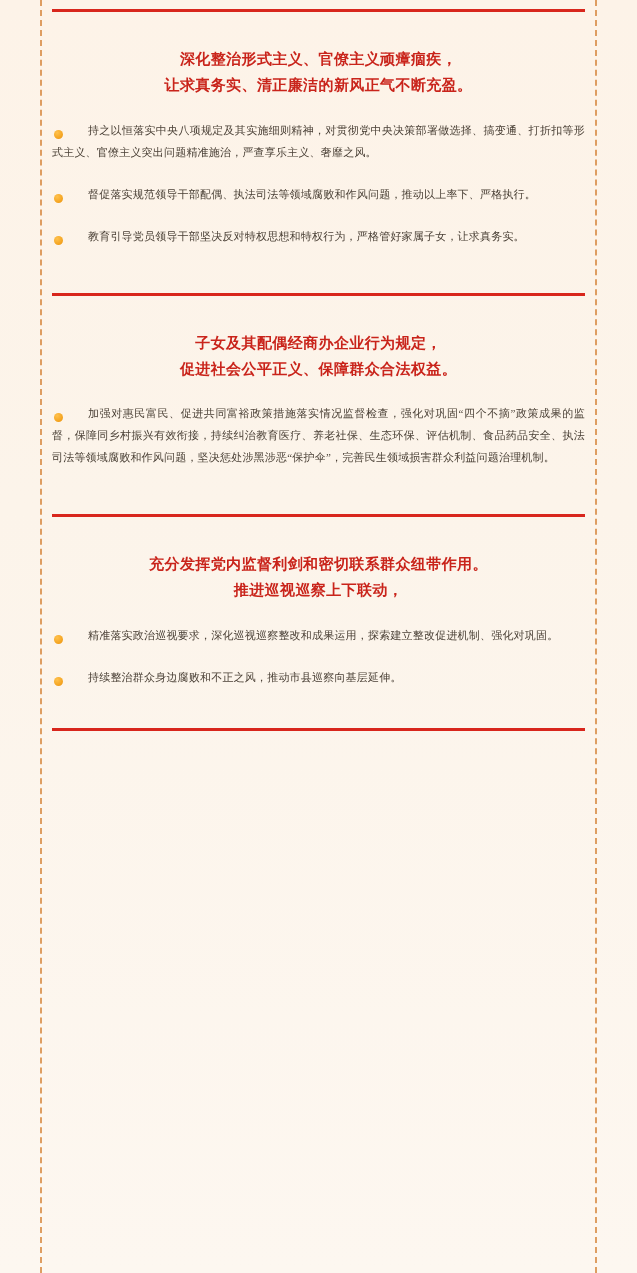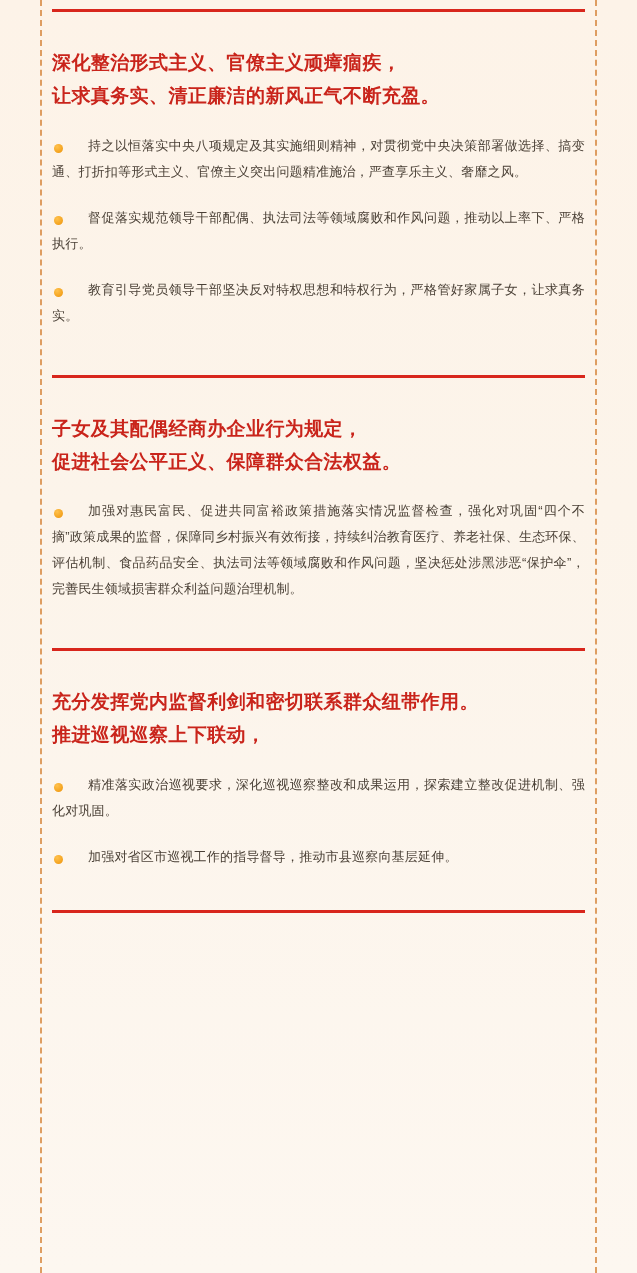--- a/index.html
+++ b/index.html
@@ -43,44 +43,46 @@
     background: #d8261c;
     margin: 0 auto;
     width: 100%;
   }
   .rule.top { margin-top: 9px; }
 
   .section {
     padding: 0;
   }
   .section-heading {
+    text-align: center;
     color: #c9241b;
     font-weight: bold;
-    font-size: 19px;
+    font-size: 15px;
     line-height: 1.75;
     letter-spacing: 0.4px;
     margin: 34px 0 14px 0;
   }
   .section-heading .line {
     display: block;
     white-space: nowrap;
   }
   .bullet-item {
     position: relative;
     margin: 20px 0 0 0;
     padding-left: 0;
   }
   .bullet-item p {
     margin: 0;
     color: #4a4036;
-    font-size: 13px;
+    font-size: 11px;
     line-height: 2.0;
     text-align: justify;
     text-indent: 36px;
     letter-spacing: 0.2px;
+    font-family: Liberation Serif, serif;
   }
   .dot {
     position: absolute;
     left: 2px;
     top: 11px;
     width: 9px;
     height: 9px;
     border-radius: 50%;
     background: radial-gradient(circle at 35% 30%, #ffc14d 0%, #f5a623 60%, #e89112 100%);
   }
@@ -139,21 +141,21 @@
       <div class="section-heading">
         <span class="line">充分发挥党内监督利剑和密切联系群众纽带作用。</span>
         <span class="line">推进巡视巡察上下联动，</span>
       </div>
       <div class="bullet-item">
         <span class="dot"></span>
         <p>精准落实政治巡视要求，深化巡视巡察整改和成果运用，探索建立整改促进机制、强化对巩固。</p>
       </div>
       <div class="bullet-item">
         <span class="dot"></span>
-        <p>加强对省区市巡视工作的指导督导，推动市县巡察向基层延伸。</p>
+        <p>持续整治群众身边腐败和不正之风，推动市县巡察向基层延伸。</p>
       </div>
       <div class="spacer-lg"></div>
     </div>
 
     <div class="rule"></div>
     <div class="tail"></div>
 
   </div>
 </div>
 

